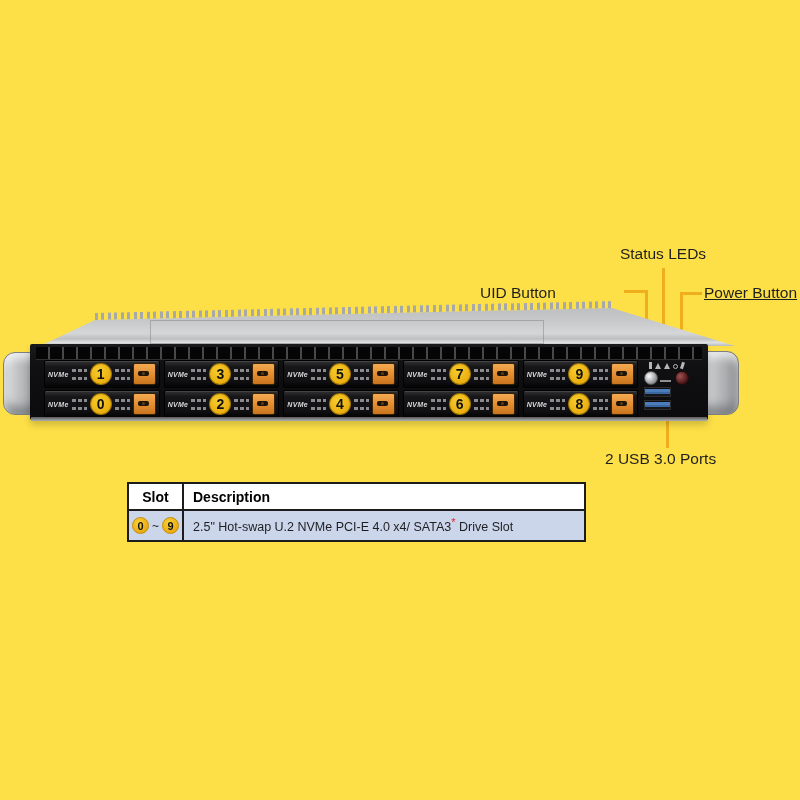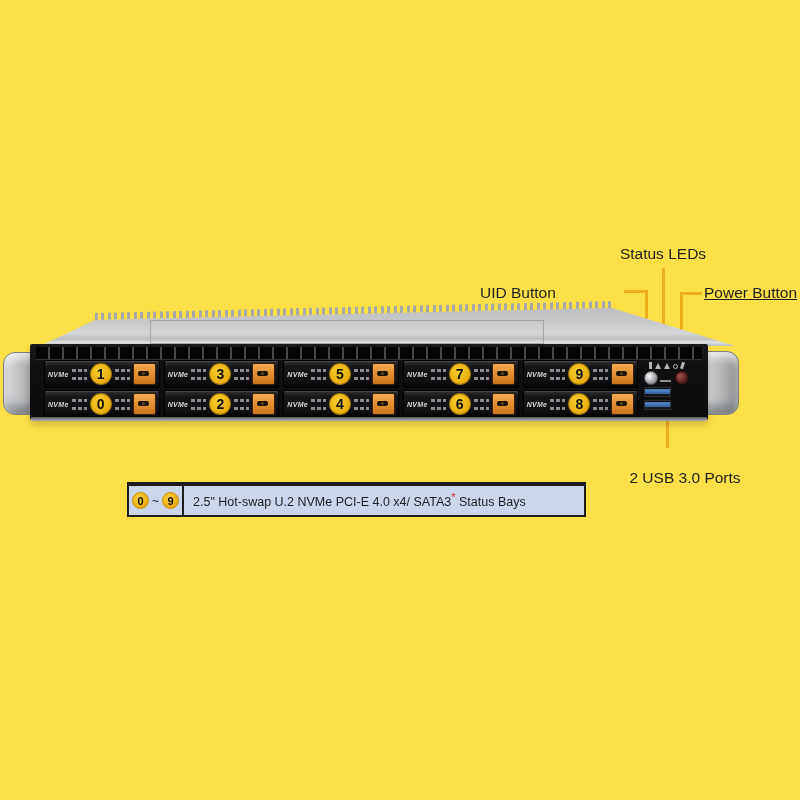--- a/index.html
+++ b/index.html
@@ -84,21 +84,21 @@
   .footnote{color:#e02020;font-size:11px;vertical-align:super;line-height:1;}
 </style>
 </head>
 <body>
 
 <div class="scene">
 
   <div class="callout-label abs" style="left:603px;top:245px;width:120px;text-align:center;">Status LEDs</div>
   <div class="callout-label abs" style="left:480px;top:284px;width:142px;">UID Button</div>
   <div class="callout-label abs" style="left:704px;top:284px;text-decoration:underline;">Power Button</div>
-  <div class="callout-label abs" style="left:605px;top:469px;width:160px;text-align:center;">2 USB 3.0 Ports</div>
+  <div class="callout-label abs" style="left:605px;top:450px;width:160px;text-align:left;">2 USB 3.0 Ports</div>
 
   <div class="cl-line" style="left:662px;top:268px;width:3px;height:88px;"></div>
   <div class="cl-dot" style="left:658px;top:351px;"></div>
   <div class="cl-line" style="left:624px;top:290px;width:24px;height:3px;"></div>
   <div class="cl-line" style="left:645px;top:290px;width:3px;height:84px;"></div>
   <div class="cl-dot" style="left:641px;top:369px;"></div>
   <div class="cl-line" style="left:681px;top:292px;width:21px;height:3px;"></div>
   <div class="cl-line" style="left:680px;top:292px;width:3px;height:81px;"></div>
   <div class="cl-dot" style="left:676px;top:368px;"></div>
   <div class="cl-line" style="left:666px;top:417px;width:3px;height:31px;"></div>
@@ -233,25 +233,33 @@
   </div>
   <div class="uid-btn"></div>
   <div class="pwr-btn"></div>
   <div class="usb-symbol"></div>
   <div class="usb-port usb-1"></div>
   <div class="usb-port usb-2"></div>
 
   <div class="bottom-lip"></div>
 
   <div class="spec-table">
+    <div class="t-row t-head">
+      <div class="t-slot">
+        <span class="th-text">Slot</span>
+      </div>
+      <div class="t-desc">
+        <span class="th-text">Description</span>
+      </div>
+    </div>
     <div class="t-row t-body">
       <div class="t-slot">
         <span class="mini-badge">0</span>
         <span class="tilde">~</span>
         <span class="mini-badge">9</span>
       </div>
       <div class="t-desc">
-        <span class="td-text"><span>2.5" Hot-swap U.2 NVMe PCI-E 4.0 x4/ SATA3</span><span class="footnote">*</span><span> Status Bays</span></span>
+        <span class="td-text"><span>2.5" Hot-swap U.2 NVMe PCI-E 4.0 x4/ SATA3</span><span class="footnote">*</span><span> Drive Slot</span></span>
       </div>
     </div>
   </div>
 
 </div>
 
 </body></html>

